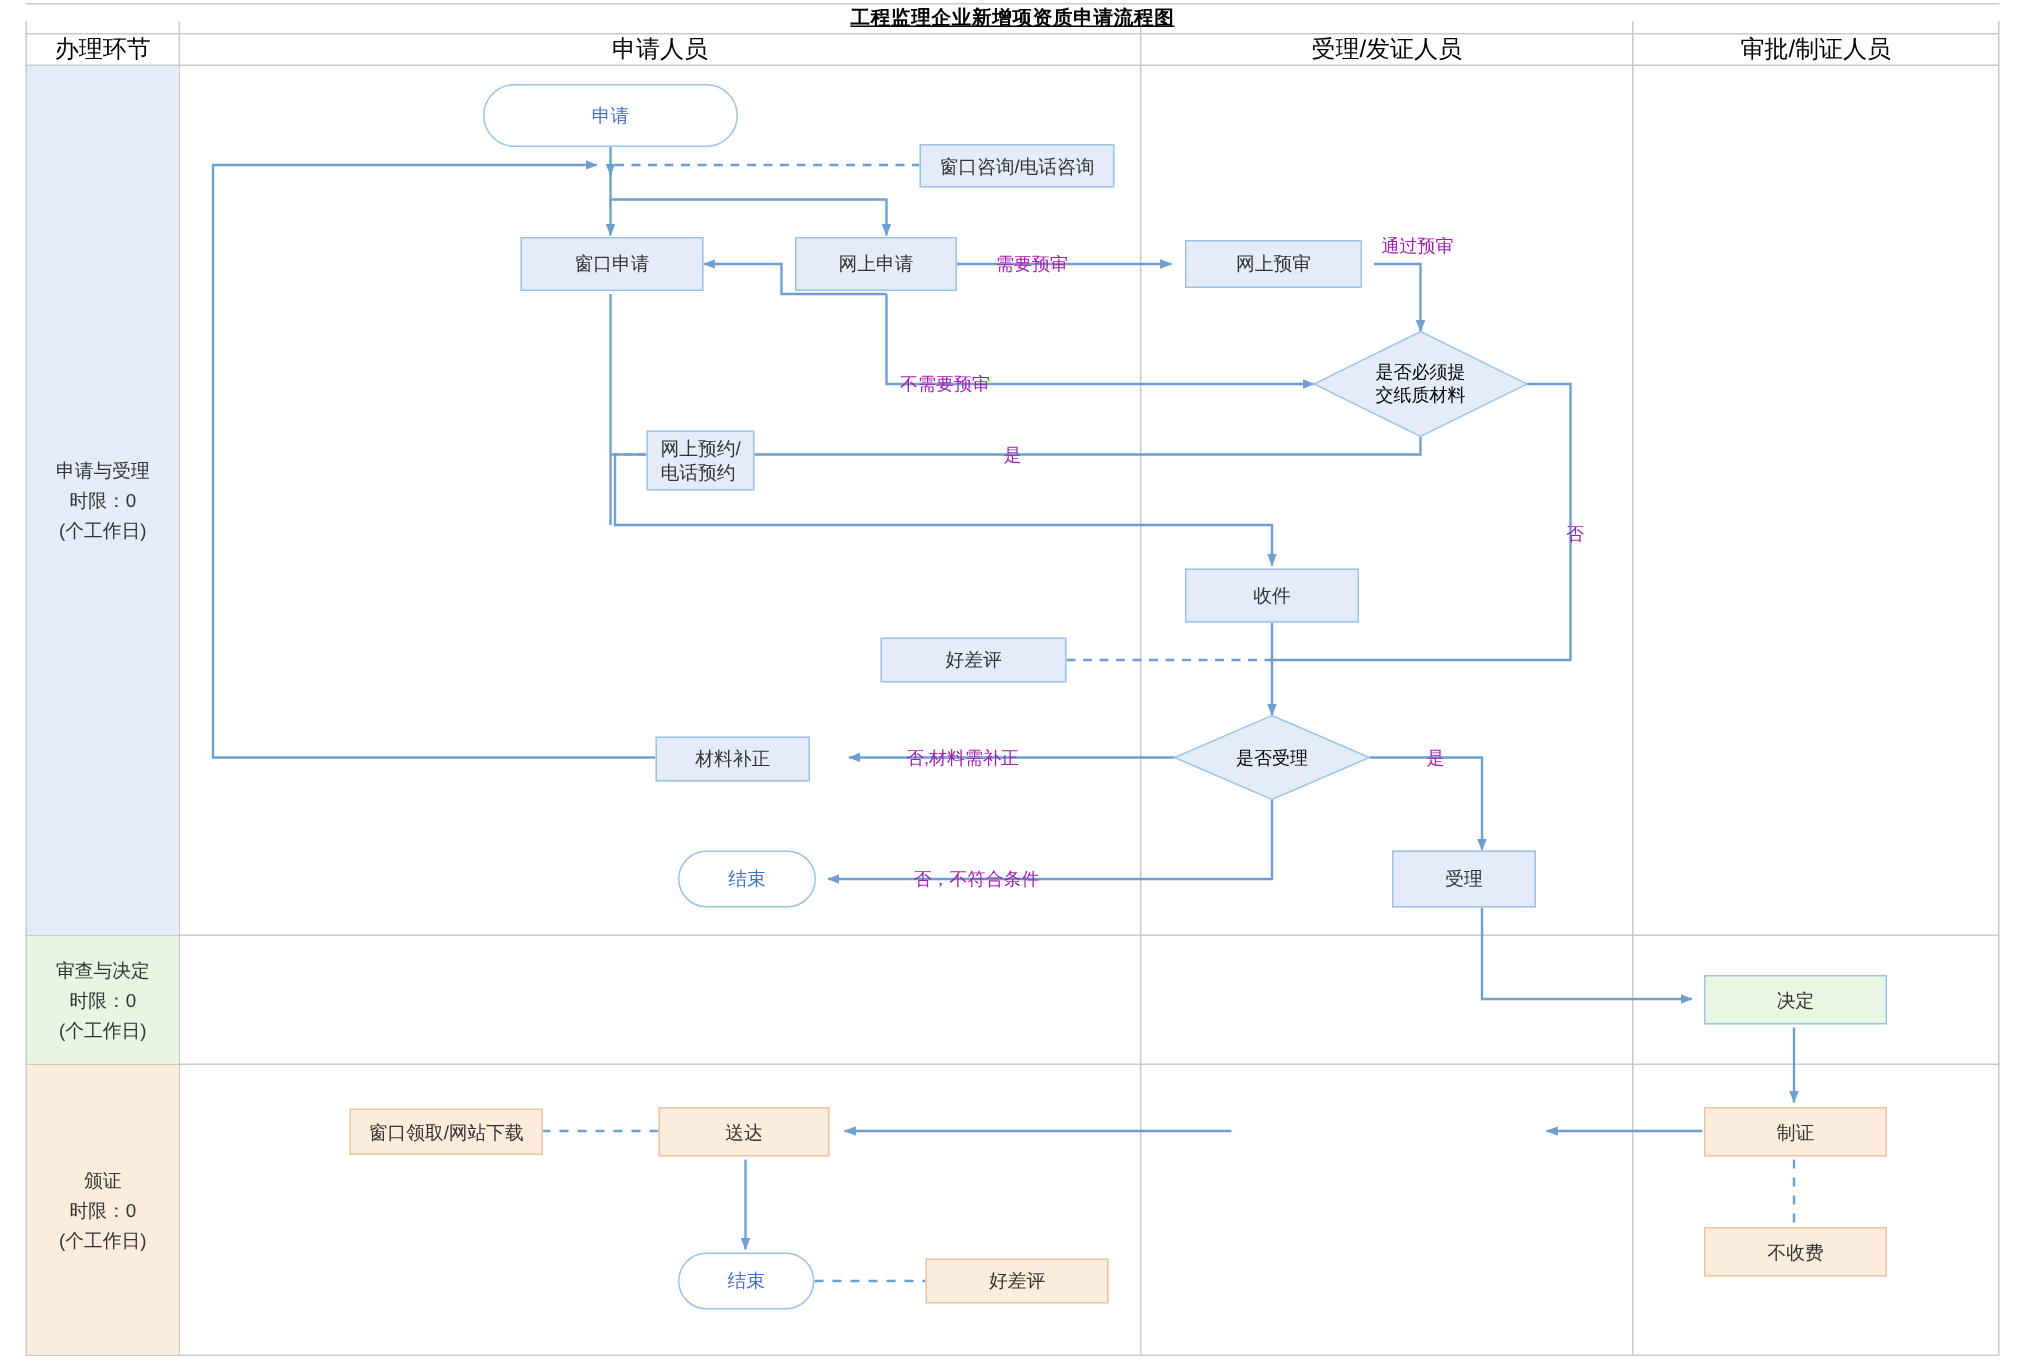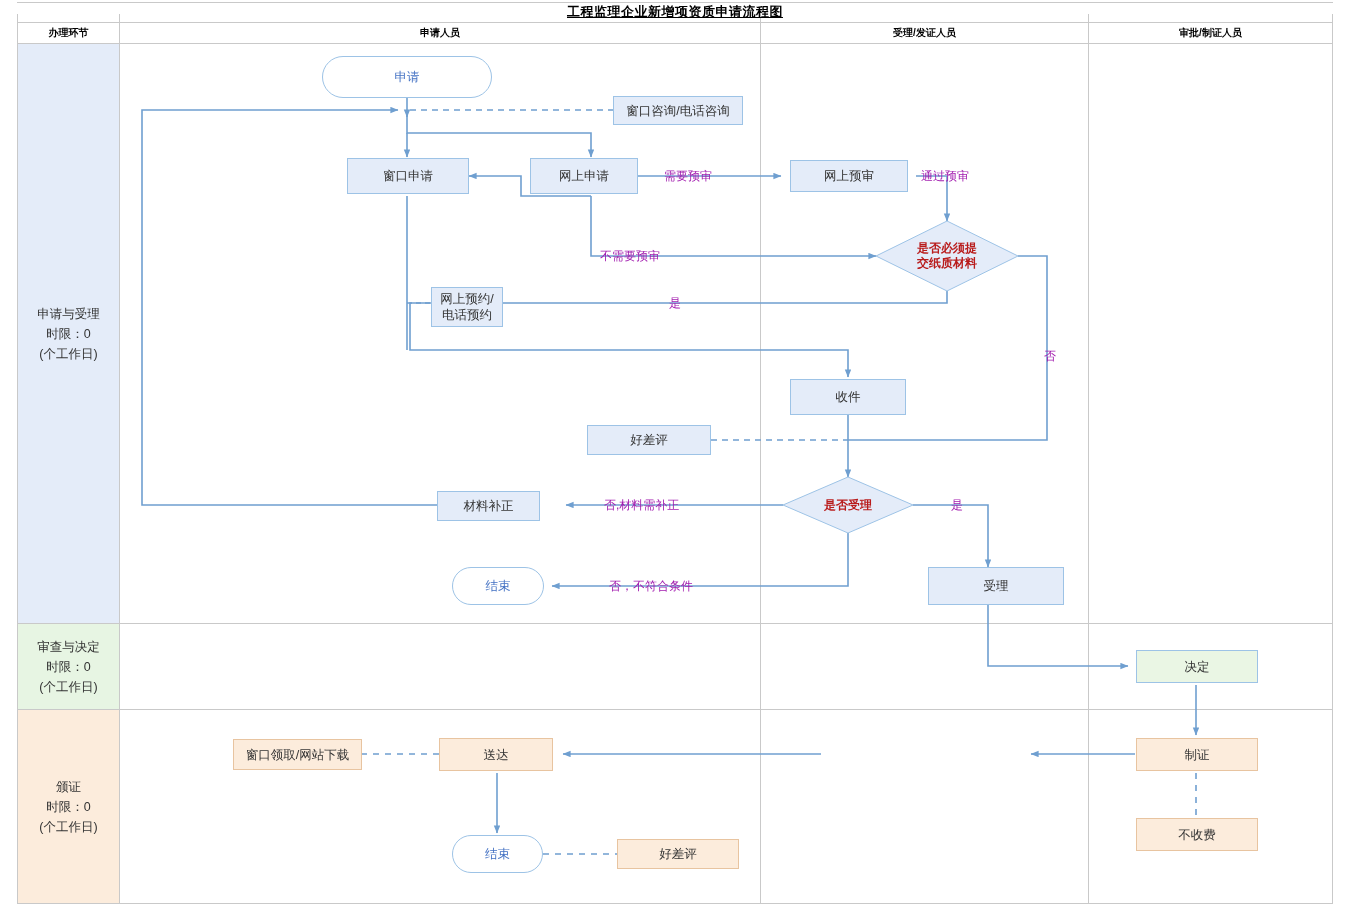--- a/index.html
+++ b/index.html
@@ -10,41 +10,41 @@
   .tbl-line{position:absolute;background:#c9c9c9;}
   .h-line{height:1px;left:17px;width:1316px;}
   .v-line{width:1px;top:14px;}
 
   .title-bar{position:absolute;left:17px;top:2px;width:1316px;height:20px;
              display:flex;align-items:center;justify-content:center;}
   .title-txt{font-size:13px;font-weight:bold;color:#000;text-decoration:underline;
              letter-spacing:.5px;}
 
   .hdr{position:absolute;top:23px;height:20px;display:flex;align-items:center;
-       justify-content:center;font-size:10px;color:#000;font-weight:bold;}
+       justify-content:center;font-size:16px;color:#000;}
 
   .stage{position:absolute;left:18px;display:flex;align-items:center;justify-content:center;
          text-align:center;font-size:12.5px;color:#333;line-height:20px;width:101px;}
   .stage-1{background:#e4ecf9;}
   .stage-2{background:#e7f5e3;}
   .stage-3{background:#fcecdc;}
 
   
   #wires{position:absolute;left:0;top:0;width:1350px;height:907px;}
 
   
   .node{position:absolute;box-sizing:border-box;display:flex;align-items:center;
-        justify-content:center;text-align:center;font-size:12.5px;color:#333;
+        justify-content:center;text-align:left;font-size:12.5px;color:#333;
         line-height:16px;}
   .blue{background:#e4ecf9;border:1px solid #9dc3e6;}
   .green{background:#eaf6e4;border:1px solid #9dc3e6;}
   .orange{background:#fcecdc;border:1px solid #e8c4a0;}
   .term{background:#ffffff;border:1px solid #9dc3e6;border-radius:22px;color:#4472c4;}
   .diamond{background:transparent;border:none;}
-  .diamond .dlabel{position:relative;z-index:2;font-size:12px;color:#b91c1c;line-height:15px;font-weight:bold;}
+  .diamond .dlabel{position:relative;z-index:2;font-size:12px;color:#000000;line-height:15px;}
 
   .edge-label{position:absolute;font-size:12px;color:#a21caf;background:transparent;
               white-space:nowrap;}
   .edge-label.vert{writing-mode:vertical-rl;}
 </style>
 </head>
 <body>
 
 <div id="page">
 
@@ -185,39 +185,39 @@
   <div class="node blue" style="left:587px;top:425px;width:124px;height:30px;">好差评</div>
 
   <div class="node diamond" style="left:783px;top:477px;width:130px;height:56px;">
     <div class="dlabel">是否受理</div>
   </div>
 
   <div class="node blue" style="left:437px;top:491px;width:103px;height:30px;">材料补正</div>
 
   <div class="node term" style="left:452px;top:567px;width:92px;height:38px;">结束</div>
 
-  <div class="node blue" style="left:928px;top:567px;width:136px;height:38px;">受理</div>
+  <div class="node blue" style="left:928px;top:567px;width:96px;height:38px;">受理</div>
 
   <div class="node green" style="left:1136px;top:650px;width:122px;height:33px;">决定</div>
 
   <div class="node orange" style="left:1136px;top:738px;width:122px;height:33px;">制证</div>
 
   <div class="node orange" style="left:1136px;top:818px;width:122px;height:33px;">不收费</div>
 
 
   <div class="node orange" style="left:439px;top:738px;width:114px;height:33px;">送达</div>
 
   <div class="node orange" style="left:233px;top:739px;width:129px;height:31px;">窗口领取/网站下载</div>
 
   <div class="node term" style="left:452px;top:835px;width:91px;height:38px;">结束</div>
 
   <div class="node orange" style="left:617px;top:839px;width:122px;height:30px;">好差评</div>
 
   <div class="edge-label" style="left:664px;top:168px;">需要预审</div>
-  <div class="edge-label" style="left:921px;top:168px;">通过预审</div>
+  <div class="edge-label" style="left:921px;top:156px;">通过预审</div>
   <div class="edge-label" style="left:600px;top:248px;">不需要预审</div>
   <div class="edge-label" style="left:669px;top:295px;">是</div>
   <div class="edge-label vert" style="left:1041px;top:341px;">否</div>
   <div class="edge-label" style="left:604px;top:497px;">否,材料需补正</div>
   <div class="edge-label" style="left:951px;top:497px;">是</div>
   <div class="edge-label" style="left:609px;top:578px;">否，不符合条件</div>
 
 </div>
 
 </body></html>

